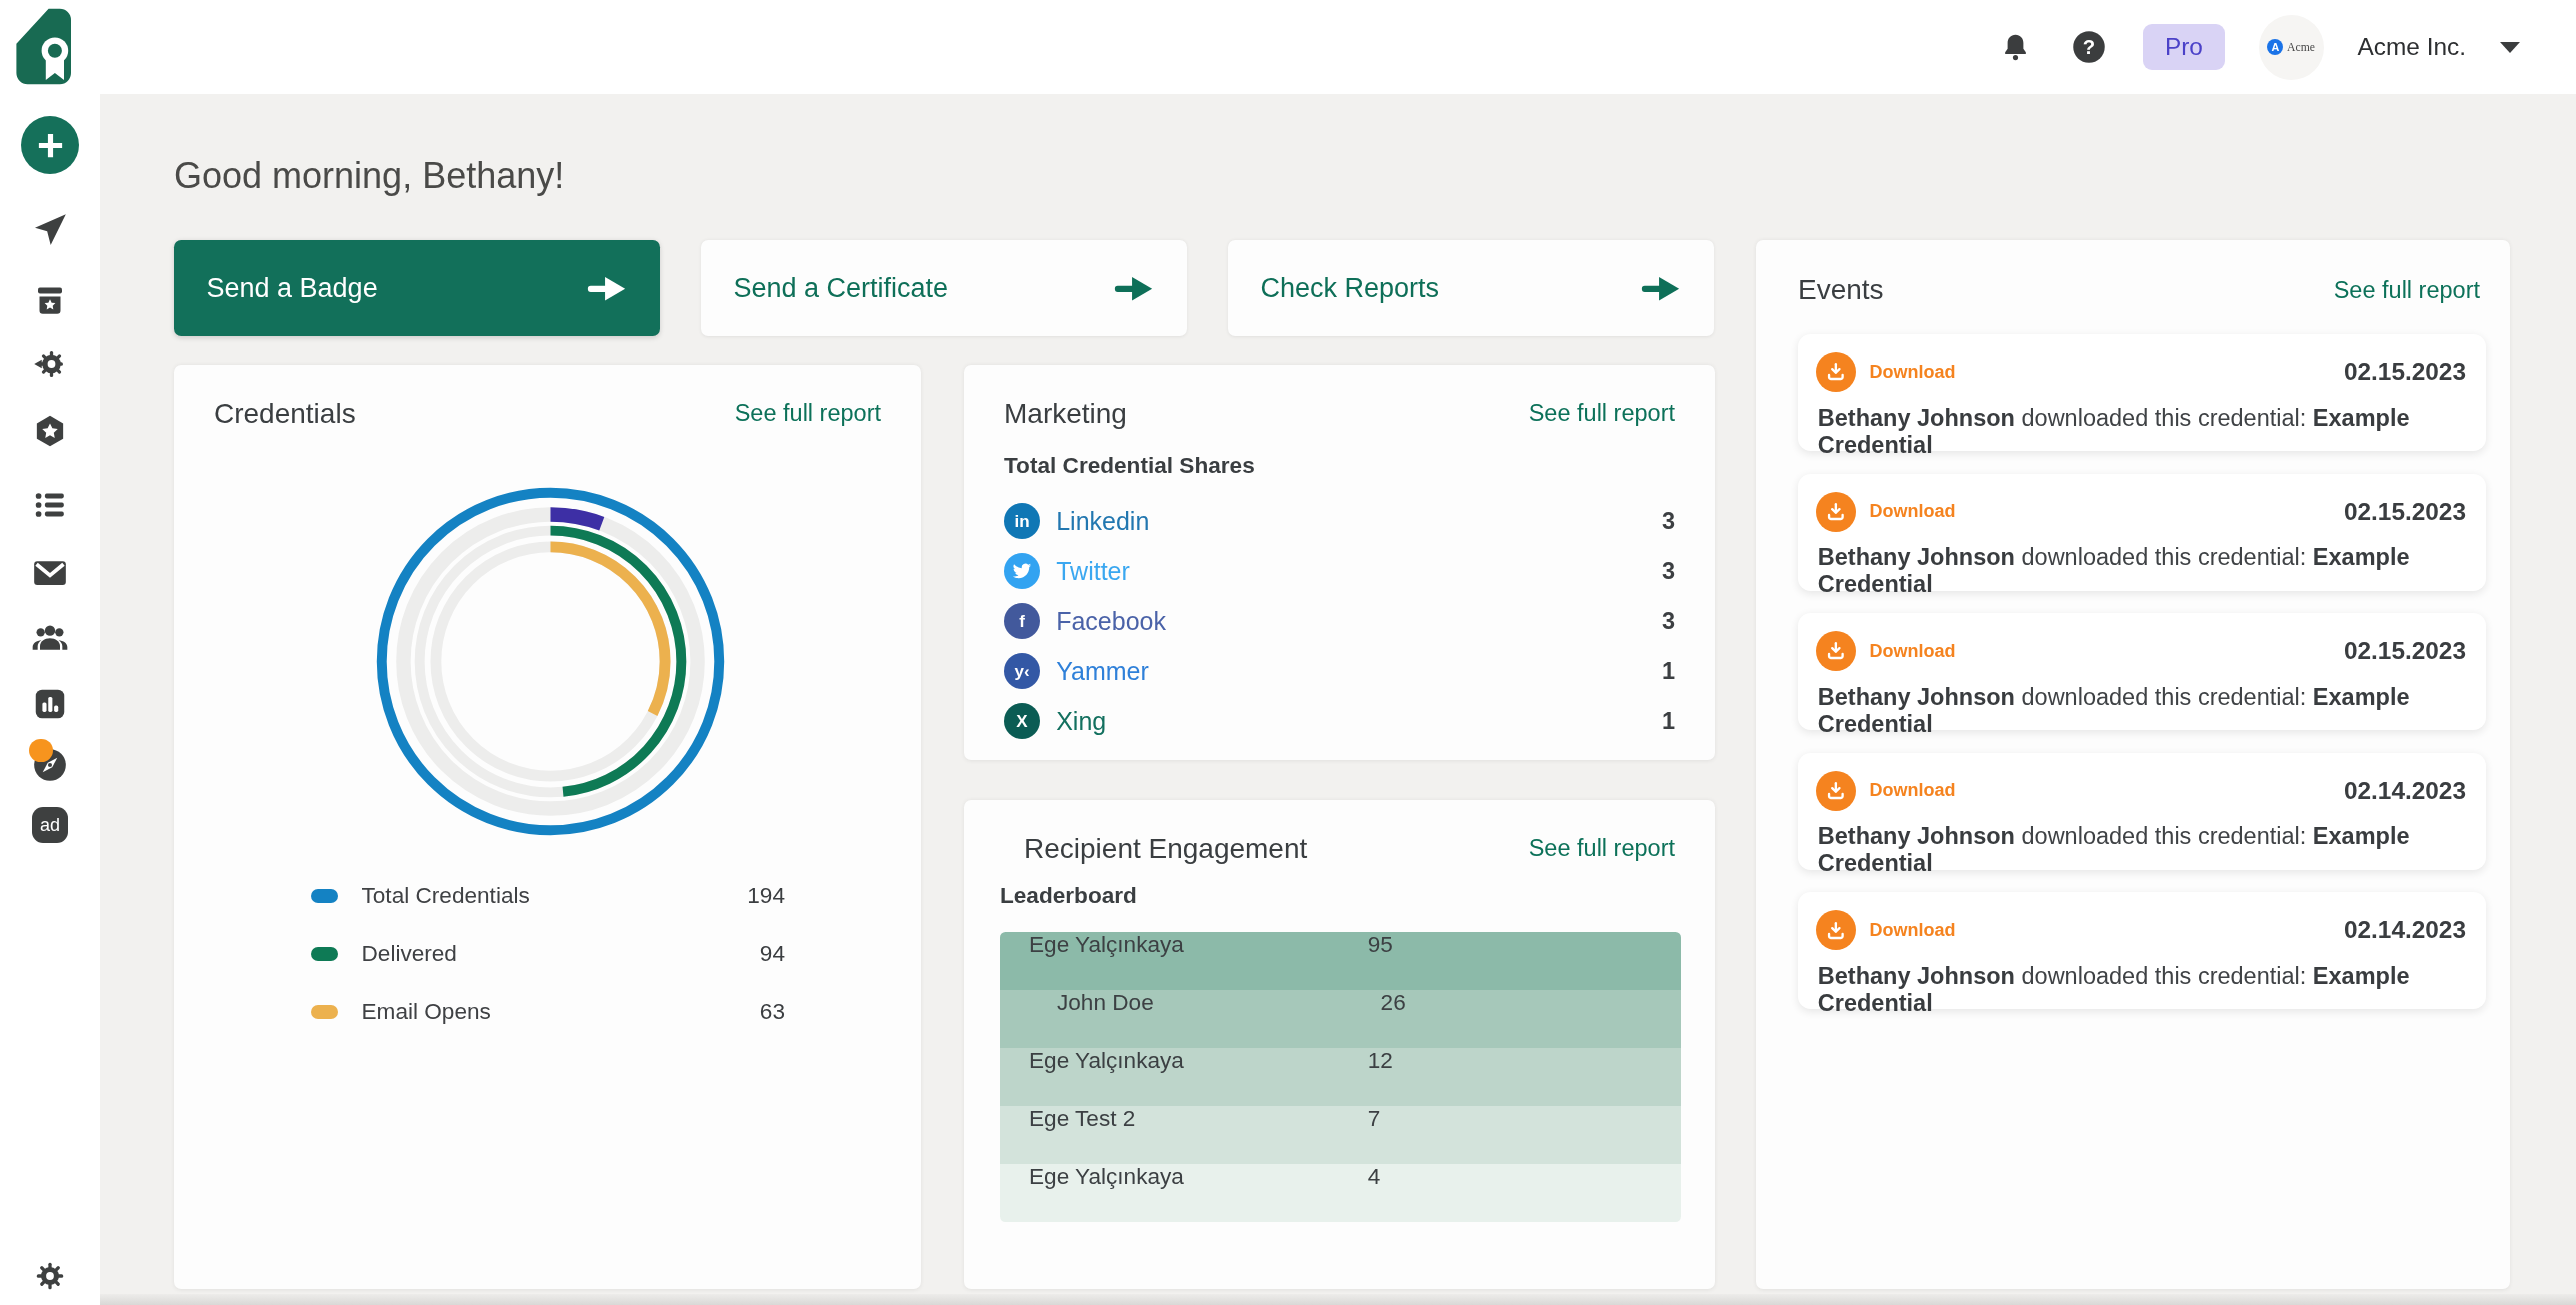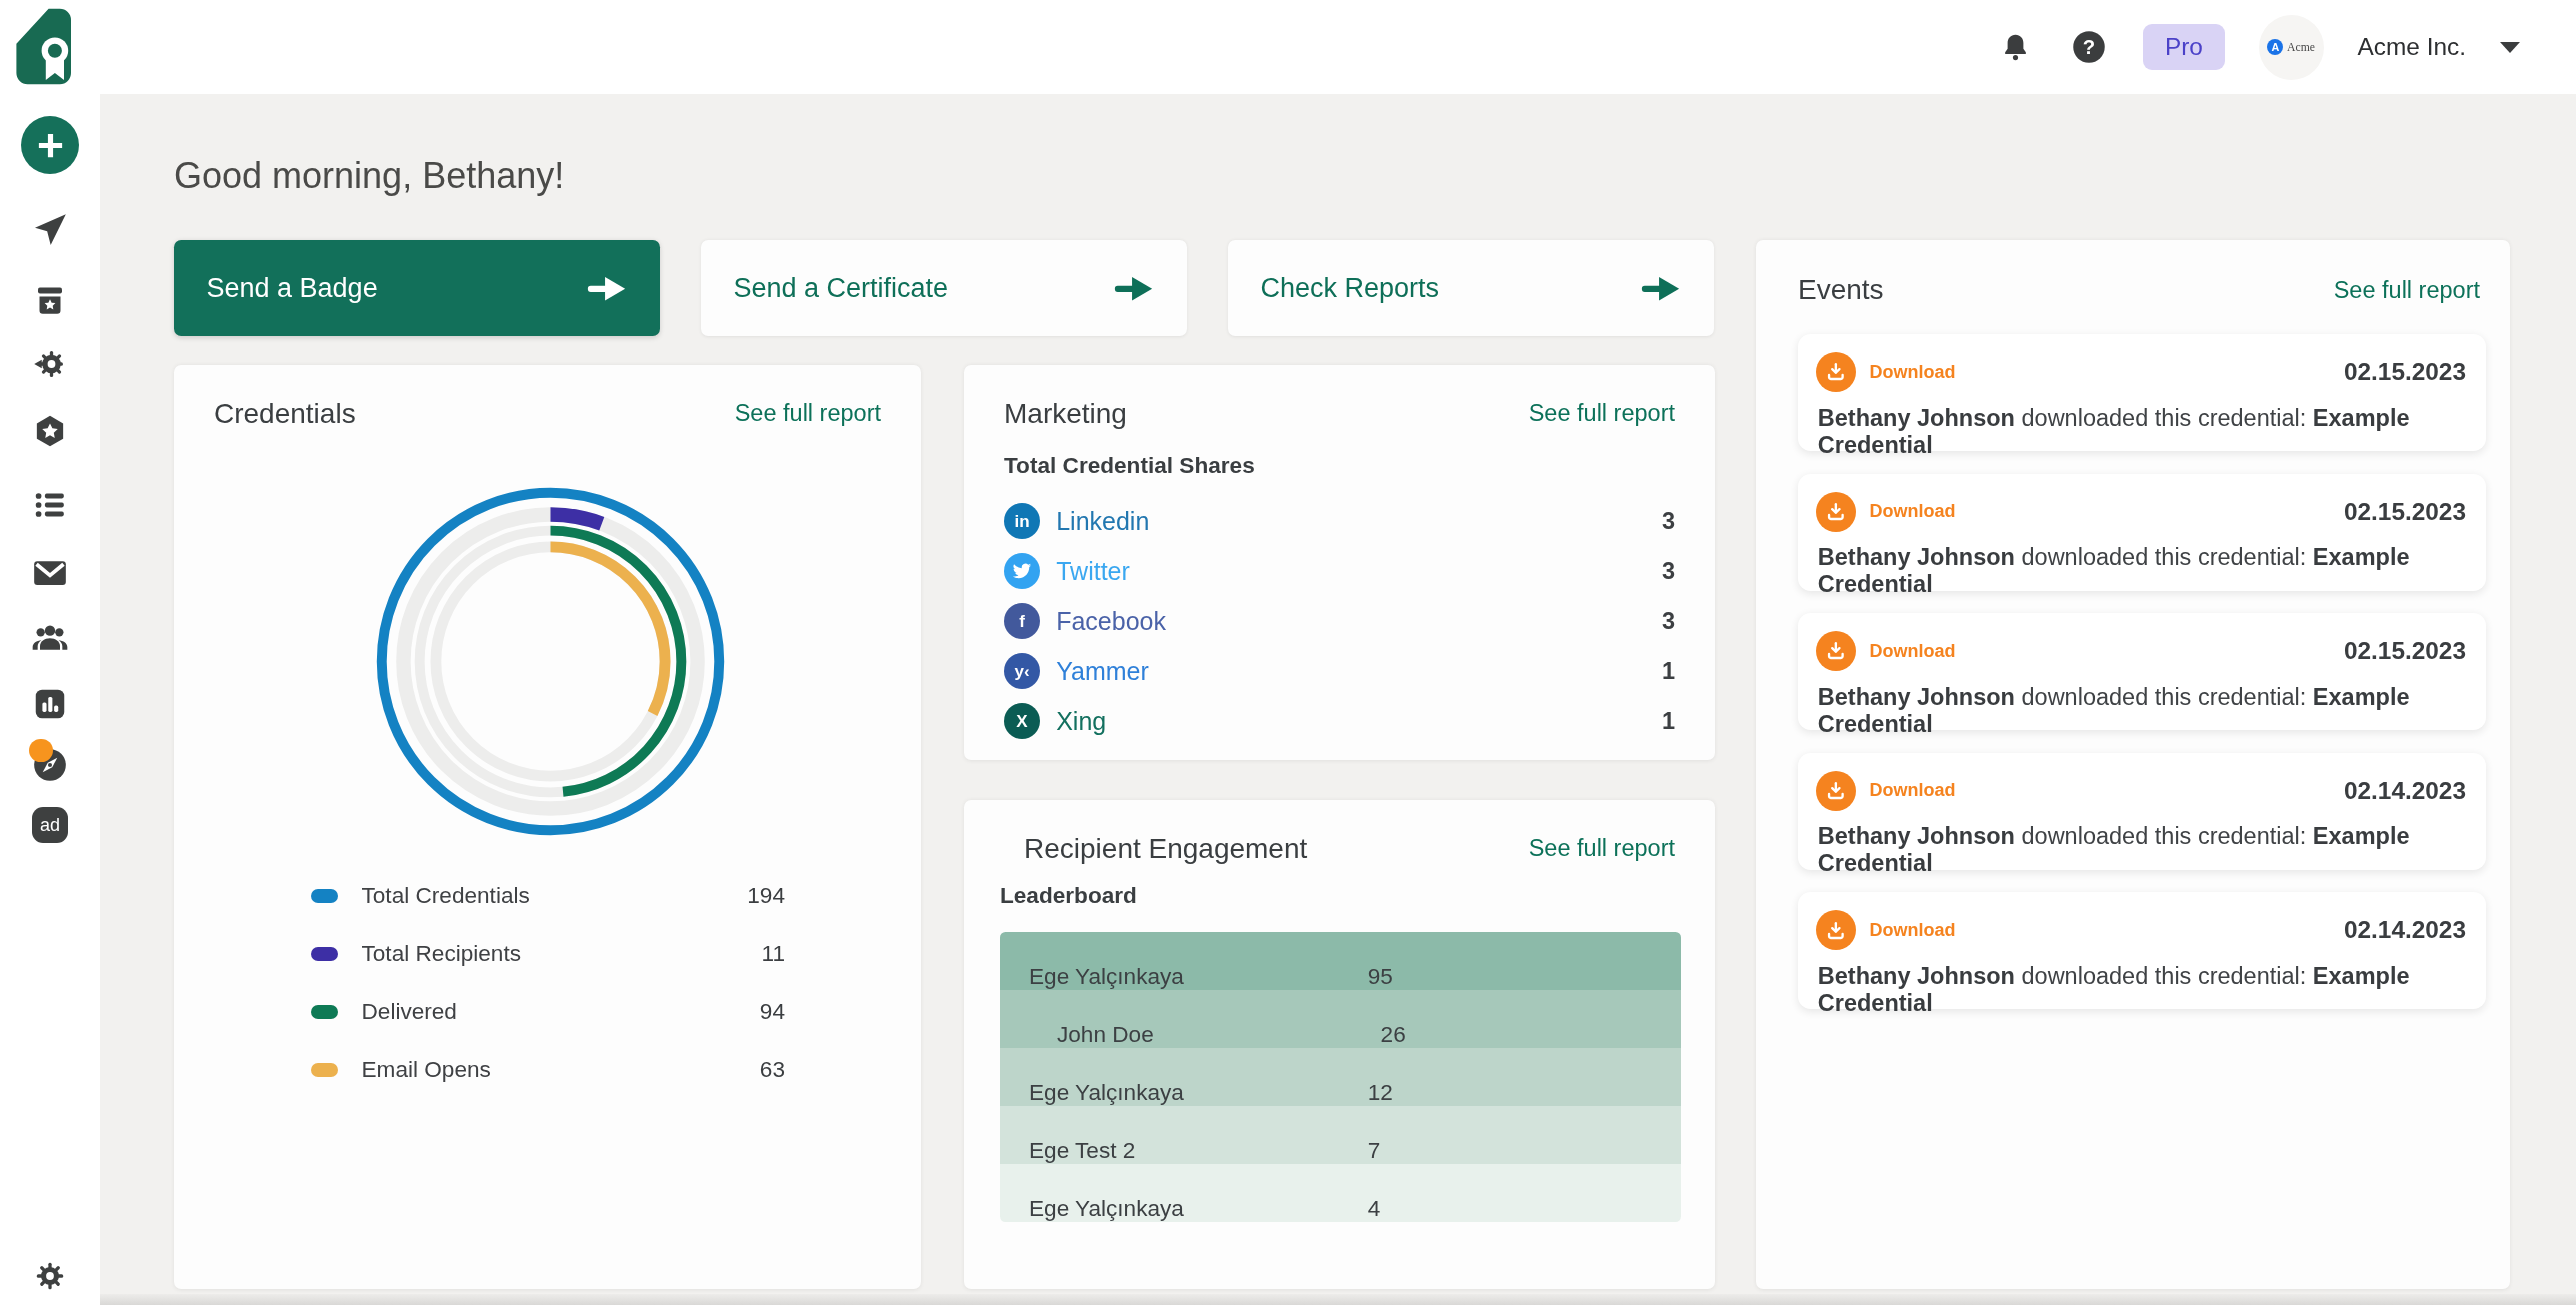--- a/index.html
+++ b/index.html
@@ -84,21 +84,21 @@
   .share-list { position:absolute; left:40px; right:40px; top:131px; }
   .share-row { height:50px; display:flex; align-items:center; }
   .soc-icon { width:36px; height:36px; border-radius:50%; display:flex; align-items:center; justify-content:center; flex:0 0 auto; }
   .soc-icon .glyph { color:#fff; font-weight:700; font-size:17px; line-height:1; }
   .soc-label { font-size:25px; margin-left:16.2px; cursor:pointer; text-decoration:none; }
   .soc-value { margin-left:auto; font-size:23.5px; font-weight:700; color:#3c3f42; }
 
   
   .lb-table { position:absolute; left:36px; right:34px; top:132px; border-radius:5.4px; overflow:hidden; }
   .lb-header { height:36px; background:#efefef; display:flex; align-items:center; font-size:19px; color:#55585b; letter-spacing:0.4px; }
-  .lb-row { height:58px; display:flex; align-items:flex-end; font-size:22.6px; color:#3c4043; }
+  .lb-row { height:58px; display:flex; align-items:flex-start; font-size:22.6px; color:#3c4043; }
   .lb-col-name  { width:54%; padding-left:29px; }
   .lb-col-value { width:46%; }
 
   
   .events-list { position:absolute; top:94px; left:42px; width:688px; }
   .event-card {
     background:#ffffff; border-radius:12.6px; height:117px; margin-bottom:22.6px;
     box-shadow:0 2.7px 9px rgba(0,0,0,0.09); padding:18px 20px 0 18px;
   }
   .event-top { display:flex; align-items:center; }
@@ -311,25 +311,20 @@
         <circle cx="210" cy="210" r="127" fill="none" stroke="#ededec" stroke-width="12"></circle>
         <circle cx="210" cy="210" r="127" fill="none" stroke="#ecb14e" stroke-width="12" stroke-dasharray="259.1328125914633 797.9645340118075" transform="rotate(-90 210 210)"></circle>
       </svg>
     <div class="legend">
         <div class="legend-row">
           <span class="legend-pill" style="background:#1482c3"></span>
           <span class="legend-label">Total Credentials</span>
           <span class="legend-value">194</span>
         </div>
         <div class="legend-row">
-          <span class="legend-pill" style="background:#3d2fa5"></span>
-          <span class="legend-label">Total Recipients</span>
-          <span class="legend-value">11</span>
-        </div>
-        <div class="legend-row">
           <span class="legend-pill" style="background:#0e7a55"></span>
           <span class="legend-label">Delivered</span>
           <span class="legend-value">94</span>
         </div>
         <div class="legend-row">
           <span class="legend-pill" style="background:#ecb14e"></span>
           <span class="legend-label">Email Opens</span>
           <span class="legend-value">63</span>
         </div>
       </div>

